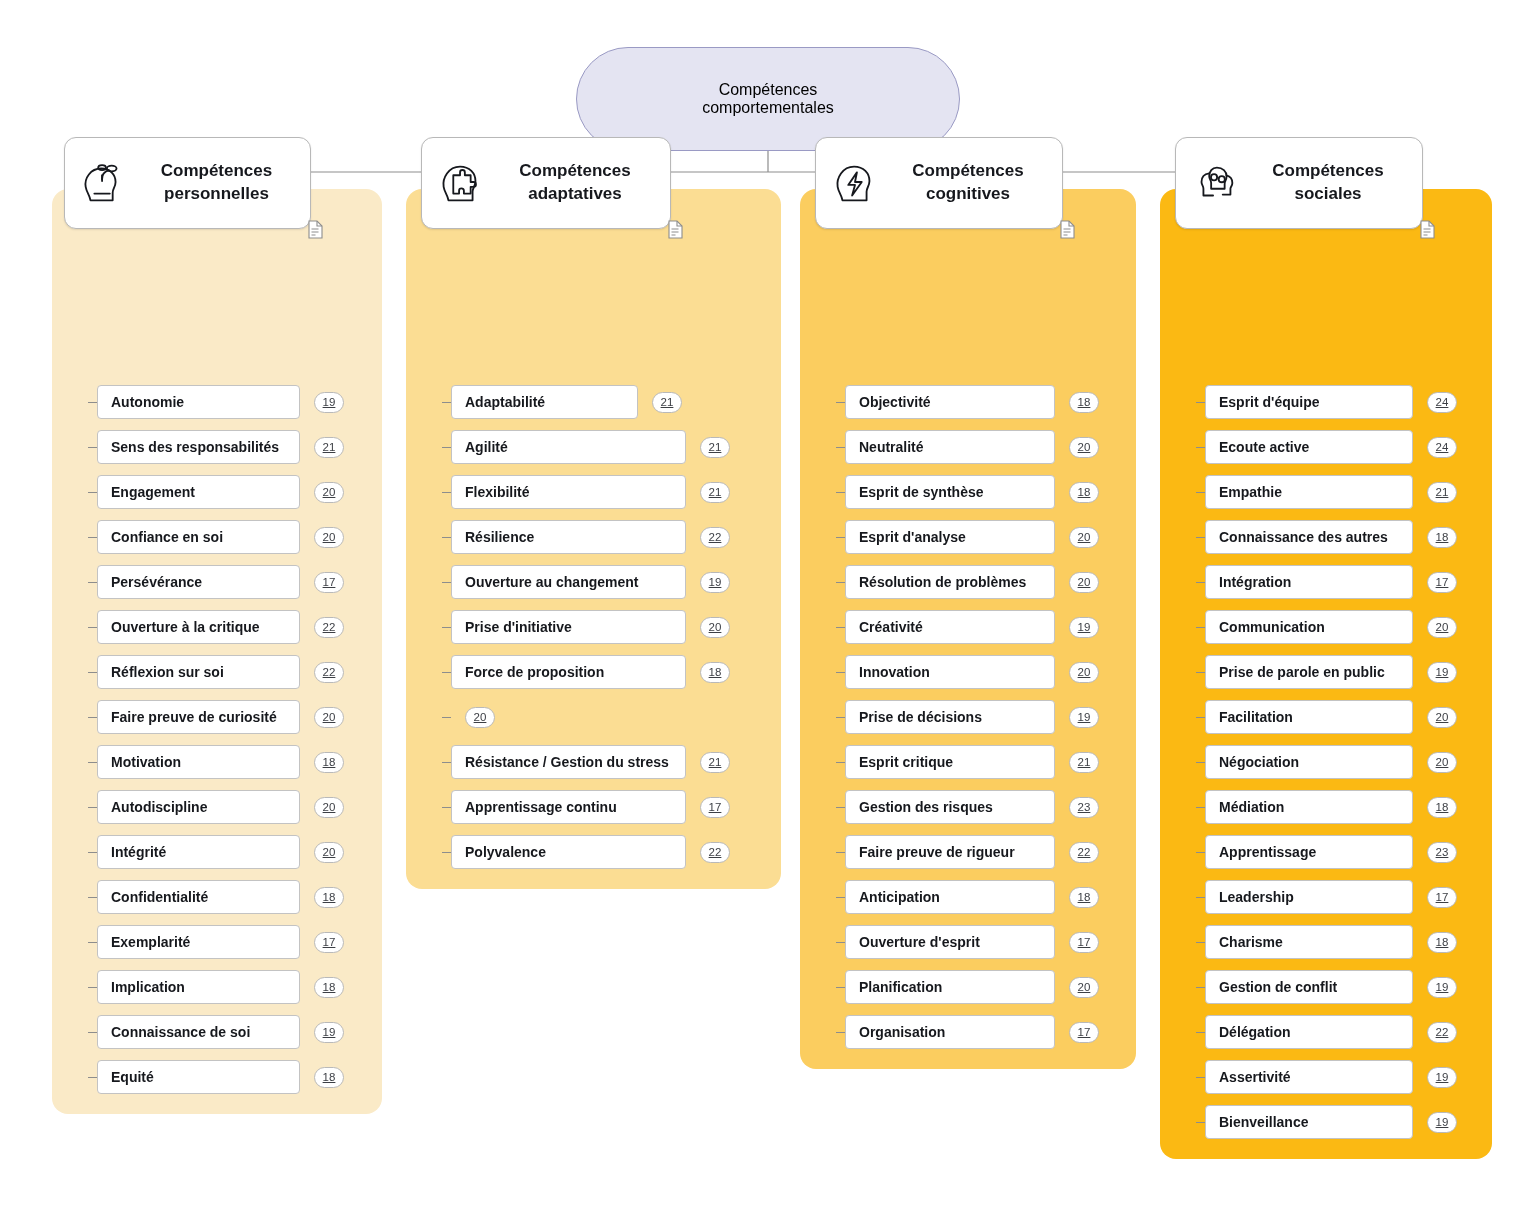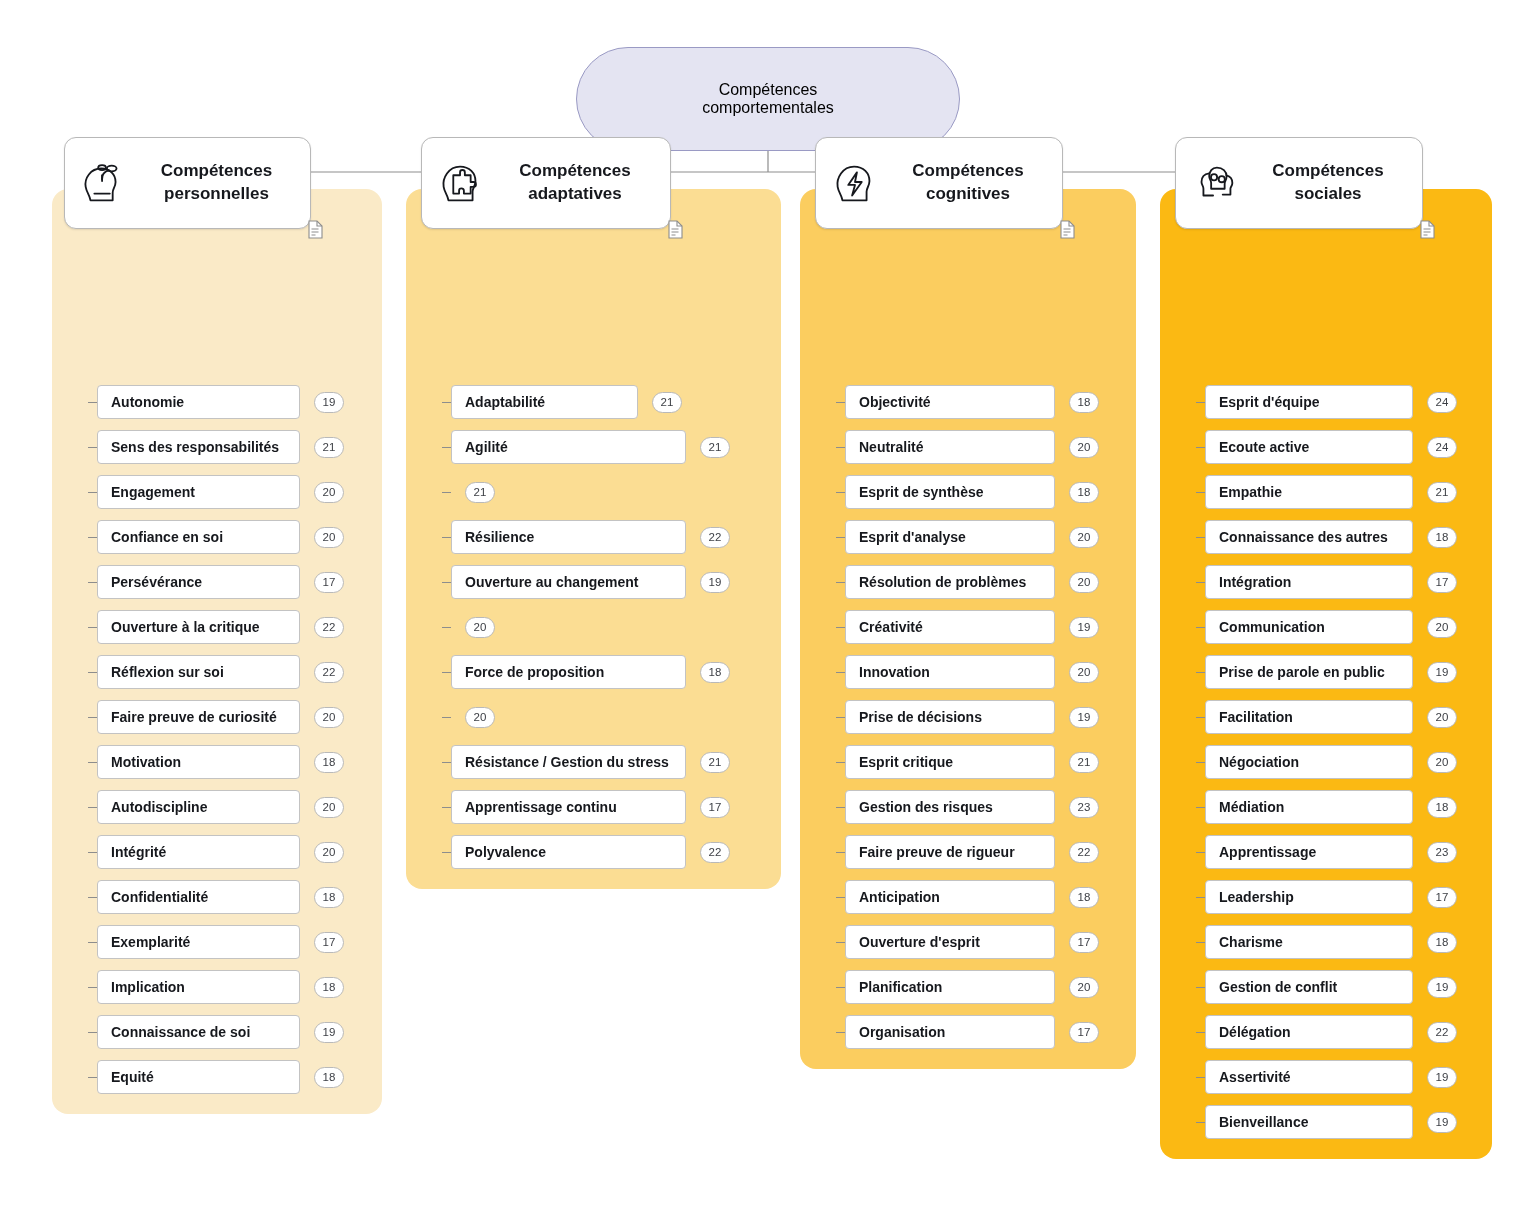--- a/index.html
+++ b/index.html
@@ -124,20 +124,21 @@
     padding: 0 6px;
     border: 1px solid #b9b9b9;
     border-radius: 11px;
     background: #ffffff;
     font-size: 11.5px;
     color: #3c3f45;
     display: flex;
     align-items: center;
     justify-content: center;
     box-sizing: border-box;
+    text-decoration: underline;
   }
   .leaf-stub {
     position: absolute;
     left: -9px;
     top: 17px;
     width: 9px;
     height: 1px;
     background: #8d8d8d;
   }
 </style>
@@ -301,34 +302,36 @@
             <span class="leaf-pill" style="width:187px">Adaptabilité</span>
             <span class="leaf-count">21</span>
           </div>
           <div class="leaf-row">
             <span class="leaf-stub"></span>
             <span class="leaf-pill" style="width:235px">Agilité</span>
             <span class="leaf-count">21</span>
           </div>
           <div class="leaf-row">
             <span class="leaf-stub"></span>
+            <span class="leaf-pill" style="width:235px">Flexibilité</span>
             <span class="leaf-count">21</span>
           </div>
           <div class="leaf-row">
             <span class="leaf-stub"></span>
             <span class="leaf-pill" style="width:235px">Résilience</span>
             <span class="leaf-count">22</span>
           </div>
           <div class="leaf-row">
             <span class="leaf-stub"></span>
             <span class="leaf-pill" style="width:235px">Ouverture au changement</span>
             <span class="leaf-count">19</span>
           </div>
           <div class="leaf-row">
             <span class="leaf-stub"></span>
+            <span class="leaf-pill" style="width:235px">Prise d'initiative</span>
             <span class="leaf-count">20</span>
           </div>
           <div class="leaf-row">
             <span class="leaf-stub"></span>
             <span class="leaf-pill" style="width:235px">Force de proposition</span>
             <span class="leaf-count">18</span>
           </div>
           <div class="leaf-row">
             <span class="leaf-stub"></span>
             <span class="leaf-count">20</span>

